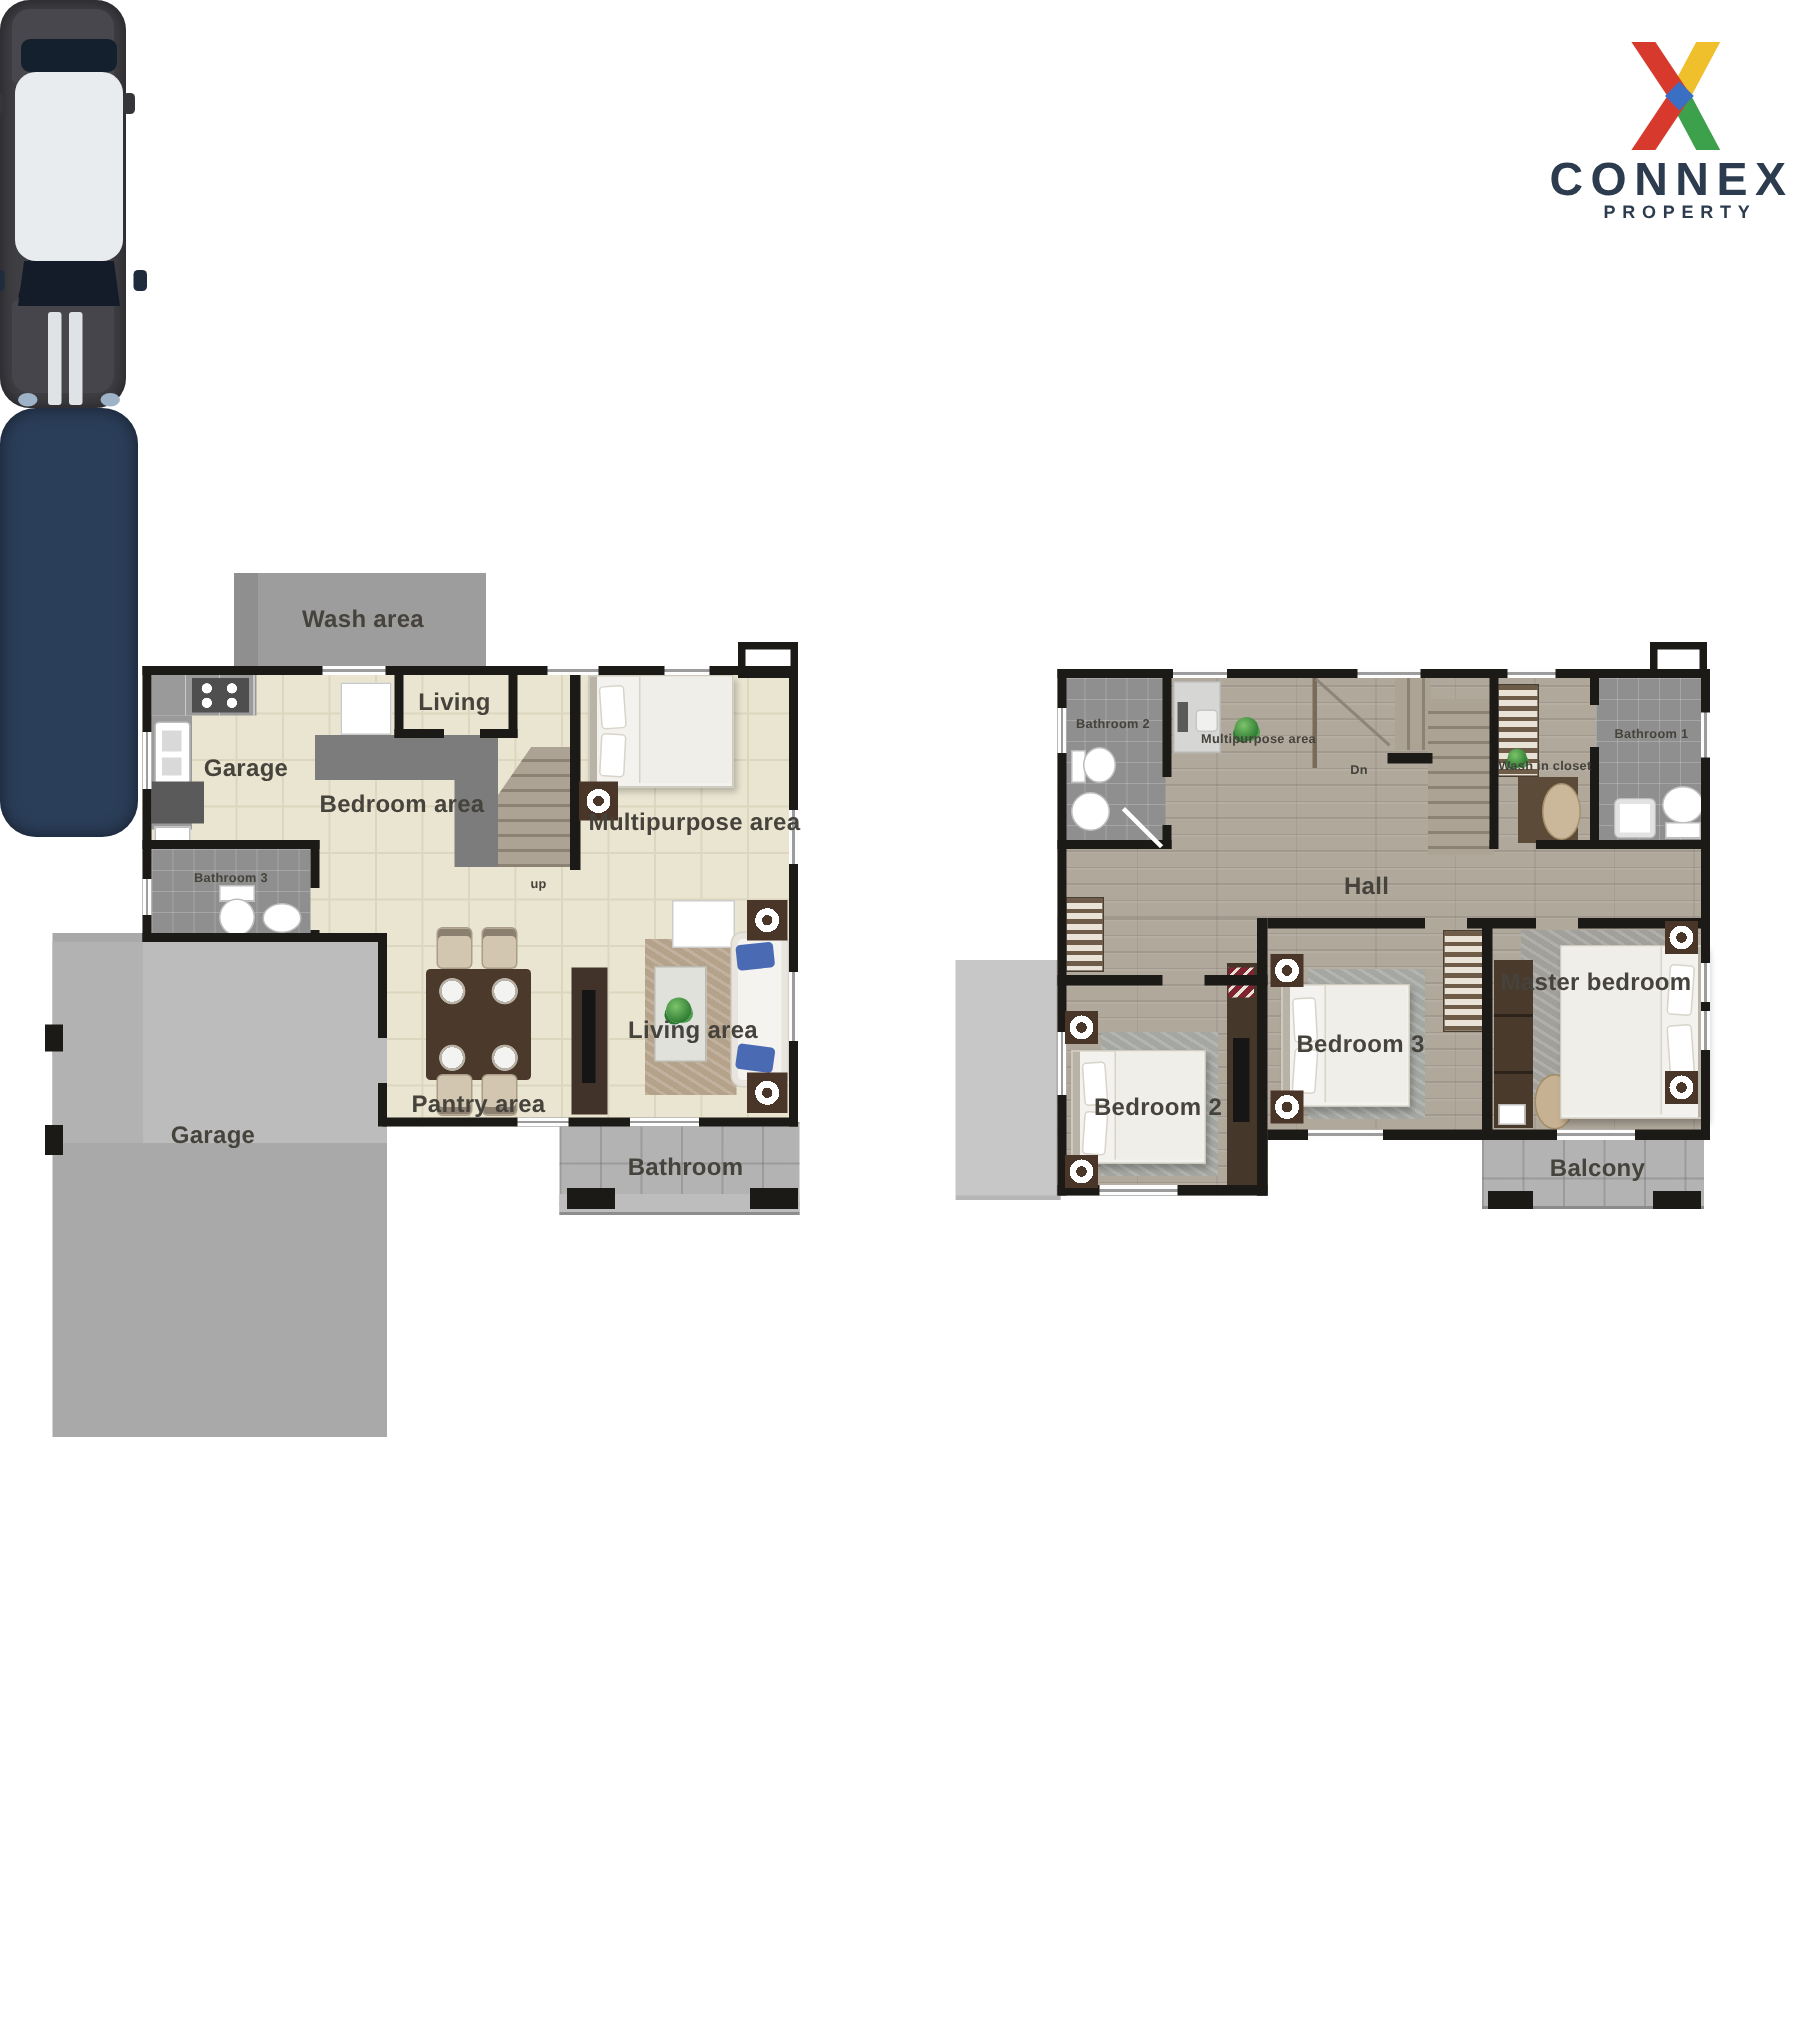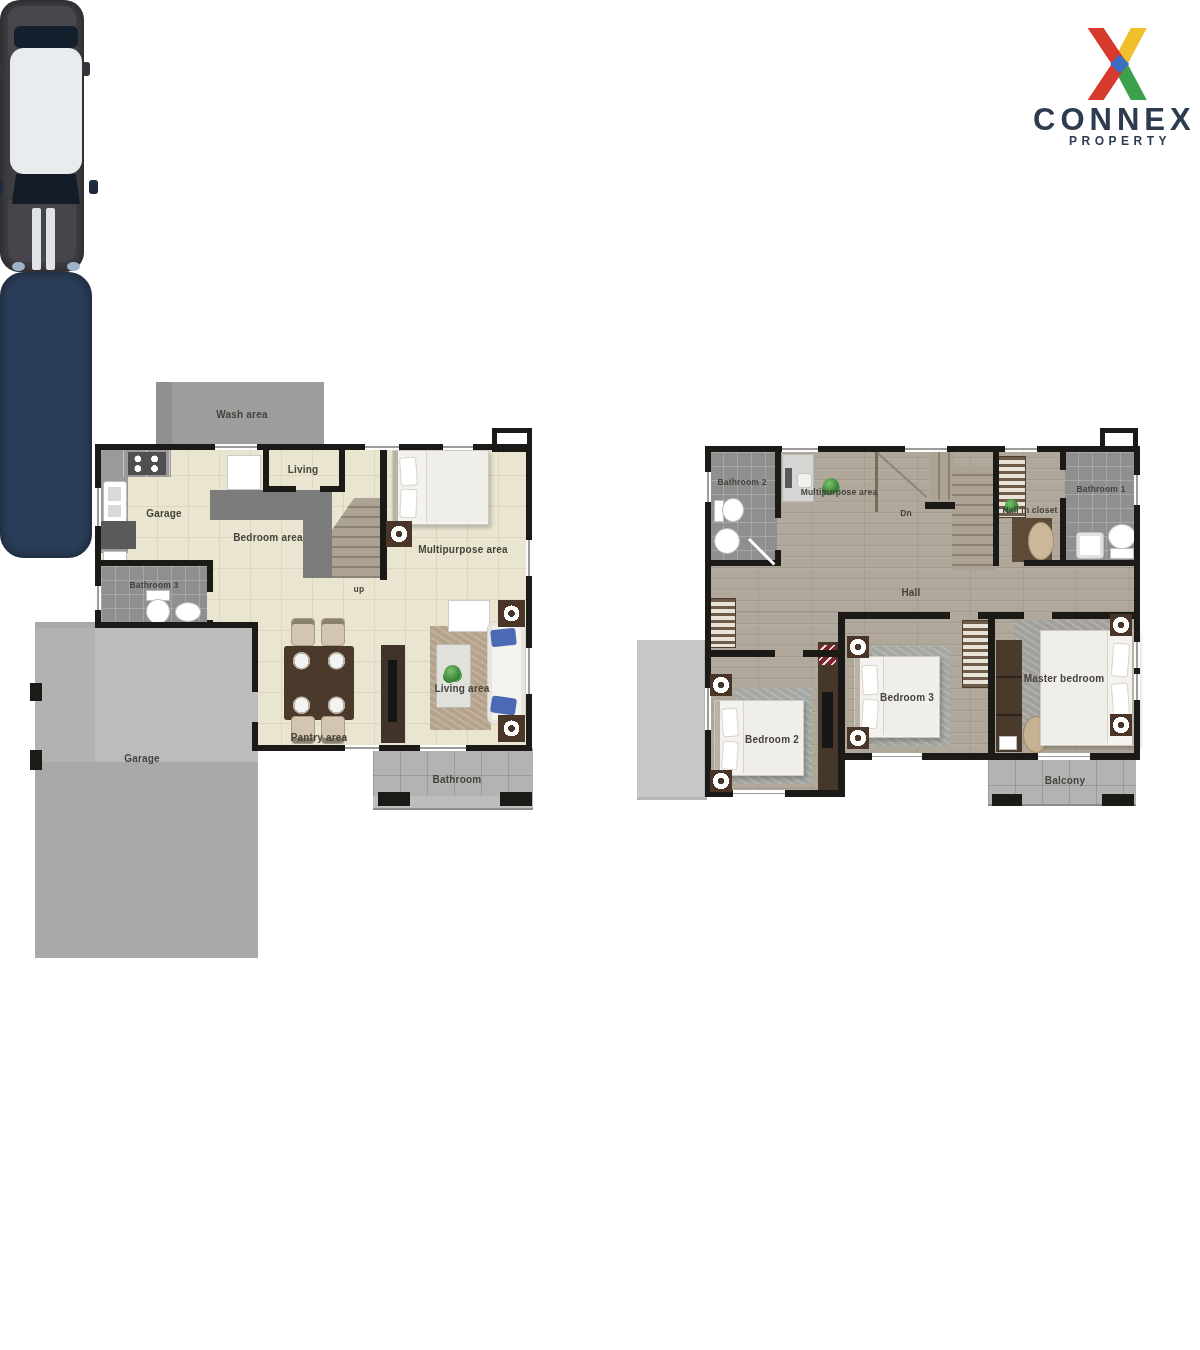--- a/index.html
+++ b/index.html
@@ -1,21 +1,21 @@
 <!DOCTYPE html>
 <html><head>
 <meta charset="utf-8">
 <style>
   html,body{margin:0;padding:0;background:#fff;}
   #page{position:relative;width:1200px;height:1350px;background:#ffffff;overflow:hidden;font-family:"Liberation Sans",sans-serif;}
   .abs{position:absolute;}
   .wall{position:absolute;background:#1c1a17;z-index:25;}
   .winH{position:absolute;background:linear-gradient(180deg,#fdfdfd 0 36%,#9c9c9c 36% 62%,#fdfdfd 62% 100%);z-index:26;}
   .winV{position:absolute;background:linear-gradient(90deg,#fdfdfd 0 36%,#9c9c9c 36% 62%,#fdfdfd 62% 100%);z-index:26;}
-  .lbl{position:absolute;transform:translate(-50%,-50%);font-weight:700;font-size:10px;color:#45433c;letter-spacing:.2px;white-space:nowrap;z-index:40;}
+  .lbl{position:absolute;transform:translate(-50%,-50%);font-weight:700;font-size:16px;color:#45433c;letter-spacing:.2px;white-space:nowrap;z-index:40;}
   .lbl.sm{font-size:8.5px;}
   .cream{position:absolute;background-color:#eae5d1;background-image:linear-gradient(#dcd6bf 1px,transparent 1px),linear-gradient(90deg,#dcd6bf 1px,transparent 1px);background-size:31px 31px;z-index:1;}
   .gtile{position:absolute;background-color:#8f8f8f;background-image:linear-gradient(rgba(255,255,255,.2) 1px,transparent 1px),linear-gradient(90deg,rgba(255,255,255,.2) 1px,transparent 1px);background-size:14px 14px;z-index:3;}
   .ltile{position:absolute;background-color:#b3b3b3;background-image:linear-gradient(rgba(110,110,110,.35) 1px,transparent 1px),linear-gradient(90deg,rgba(110,110,110,.35) 1px,transparent 1px);background-size:27px 27px;z-index:1;}
   .wood{position:absolute;background-color:#b1a89c;background-image:repeating-linear-gradient(180deg,rgba(0,0,0,.09) 0 1px,rgba(255,255,255,.07) 1px 2px,transparent 2px 11px),repeating-linear-gradient(90deg,rgba(0,0,0,.06) 0 1px,transparent 1px 53px);z-index:1;}
   .dl{position:absolute;background:radial-gradient(circle,#4a3629 0 3.5px,#ffffff 3.5px 8px,#4a3629 8px);z-index:30;}
   .stripes{position:absolute;background:repeating-linear-gradient(180deg,#6e5c48 0 3px,#e9e2d6 3px 7px);border:1px solid #4b3e2f;z-index:8;}
   .bed{position:absolute;background:#f3f2ee;border:1px solid #cfcabe;box-shadow:2px 3px 4px rgba(0,0,0,.22);z-index:12;}
   .pillow{position:absolute;background:#fff;border:1px solid #d8d4c9;border-radius:3px;}
   .plant{position:absolute;border-radius:50%;background:radial-gradient(circle at 38% 35%,#7cc36b,#2f7c33 72%);box-shadow:3px 2px 0 -2px #49a04b,-3px 3px 0 -2px #2c7a30;z-index:16;}
@@ -279,22 +279,22 @@
       <div class="pillow" style="right:8px;top:12px;width:15px;height:32px;transform:rotate(4deg);"></div>
       <div class="pillow" style="right:8px;top:52px;width:15px;height:32px;transform:rotate(-4deg);"></div>
       <div class="abs" style="left:0;top:0;width:66px;height:112px;background:#efeee8;border-right:1px solid #d8d3c8;"></div>
     </div>
     <div class="dl" style="left:1110px;top:614px;width:22px;height:22px;"></div>
     <div class="dl" style="left:1110px;top:714px;width:22px;height:22px;"></div>
 
     <div class="lbl sm" style="left:742px;top:482px;">Bathroom 2</div>
     <div class="lbl sm" style="left:839px;top:492px;">Multipurpose area</div>
     <div class="lbl sm" style="left:906px;top:513px;">Dn</div>
-    <div class="lbl sm" style="left:1030px;top:510px;">Hall in closet</div>
+    <div class="lbl sm" style="left:1030px;top:510px;">Wash in closet</div>
     <div class="lbl sm" style="left:1101px;top:489px;">Bathroom 1</div>
     <div class="lbl" style="left:911px;top:592px;">Hall</div>
     <div class="lbl" style="left:772px;top:739px;">Bedroom 2</div>
     <div class="lbl" style="left:907px;top:697px;">Bedroom 3</div>
-    <div class="lbl" style="left:1064px;top:678px;">Master bedroom</div>
+    <div class="lbl" style="left:1064px;top:656px;">Master bedroom</div>
     <div class="lbl" style="left:1065px;top:780px;">Balcony</div>
   </div>
 
 </div>
 
 </body></html>

